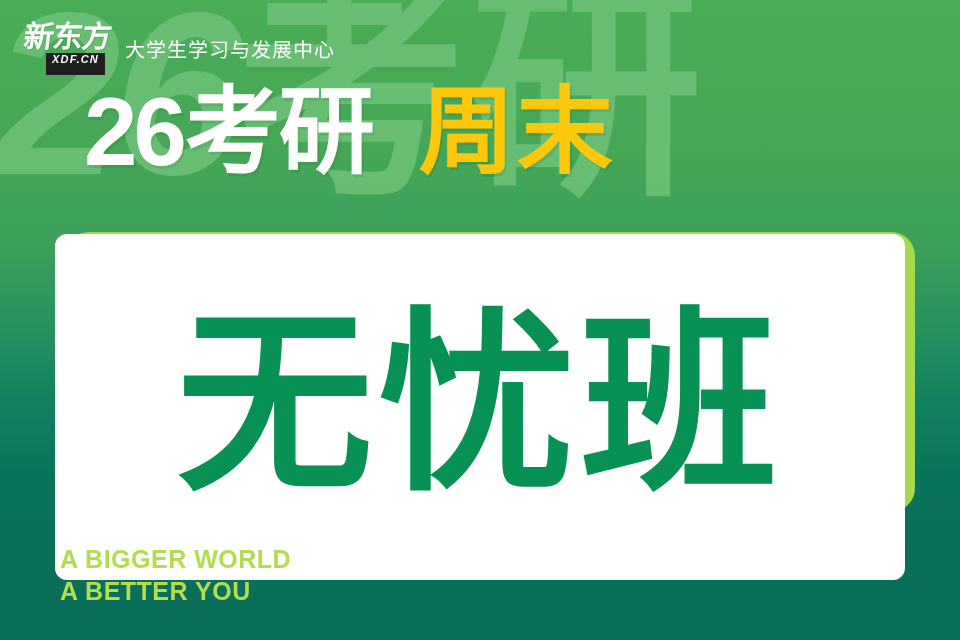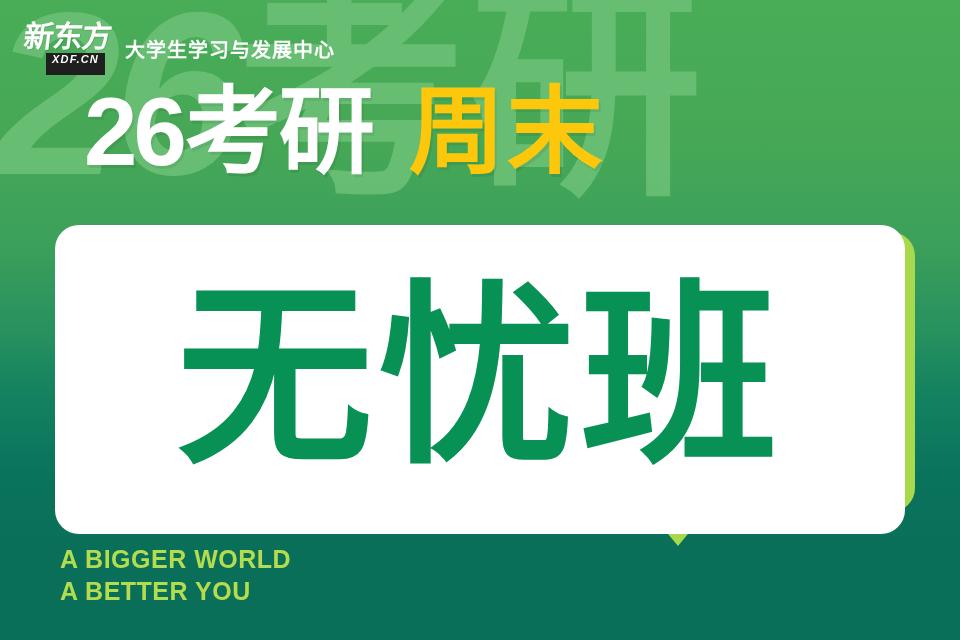--- a/index.html
+++ b/index.html
@@ -100,34 +100,34 @@
     background: #1f1f1f;
     color: #ffffff;
     font-size: 11px;
     font-weight: 700;
     font-style: italic;
     letter-spacing: 1.2px;
     font-family: "Liberation Sans", sans-serif;
   }
   .tagline {
     font-size: 20px;
-    font-weight: 700;
+    font-weight: 400;
     color: #ffffff;
     letter-spacing: 1px;
     font-family: "DejaVu Sans", "Liberation Sans", sans-serif;
   }
 
   
   .headline {
     position: absolute;
     top: 84px;
     left: 84px;
     display: flex;
     align-items: baseline;
-    gap: 36px;
+    gap: 46px;
     z-index: 6;
     white-space: nowrap;
   }
   .headline-main {
     font-size: 96px;
     font-weight: 900;
     color: #ffffff;
     letter-spacing: -2px;
     line-height: 1;
     font-family: "DejaVu Sans", "Liberation Sans", sans-serif;
@@ -172,25 +172,25 @@
     top: 278px;
     width: 0;
     height: 0;
     border-left: 38px solid transparent;
     border-right: 38px solid transparent;
     border-top: 46px solid #a6d94c;
   }
   .card {
     position: absolute;
     left: 0;
-    top: 3px;
+    top: 12px;
     width: 850px;
-    height: 309px;
+    height: 346px;
     background: #ffffff;
-    border-radius: 24px;
+    border-radius: 12px;
   }
   .card-title {
     position: absolute;
     inset: 0;
     display: flex;
     align-items: center;
     justify-content: center;
     font-size: 196px;
     font-weight: 900;
     color: #089155;

